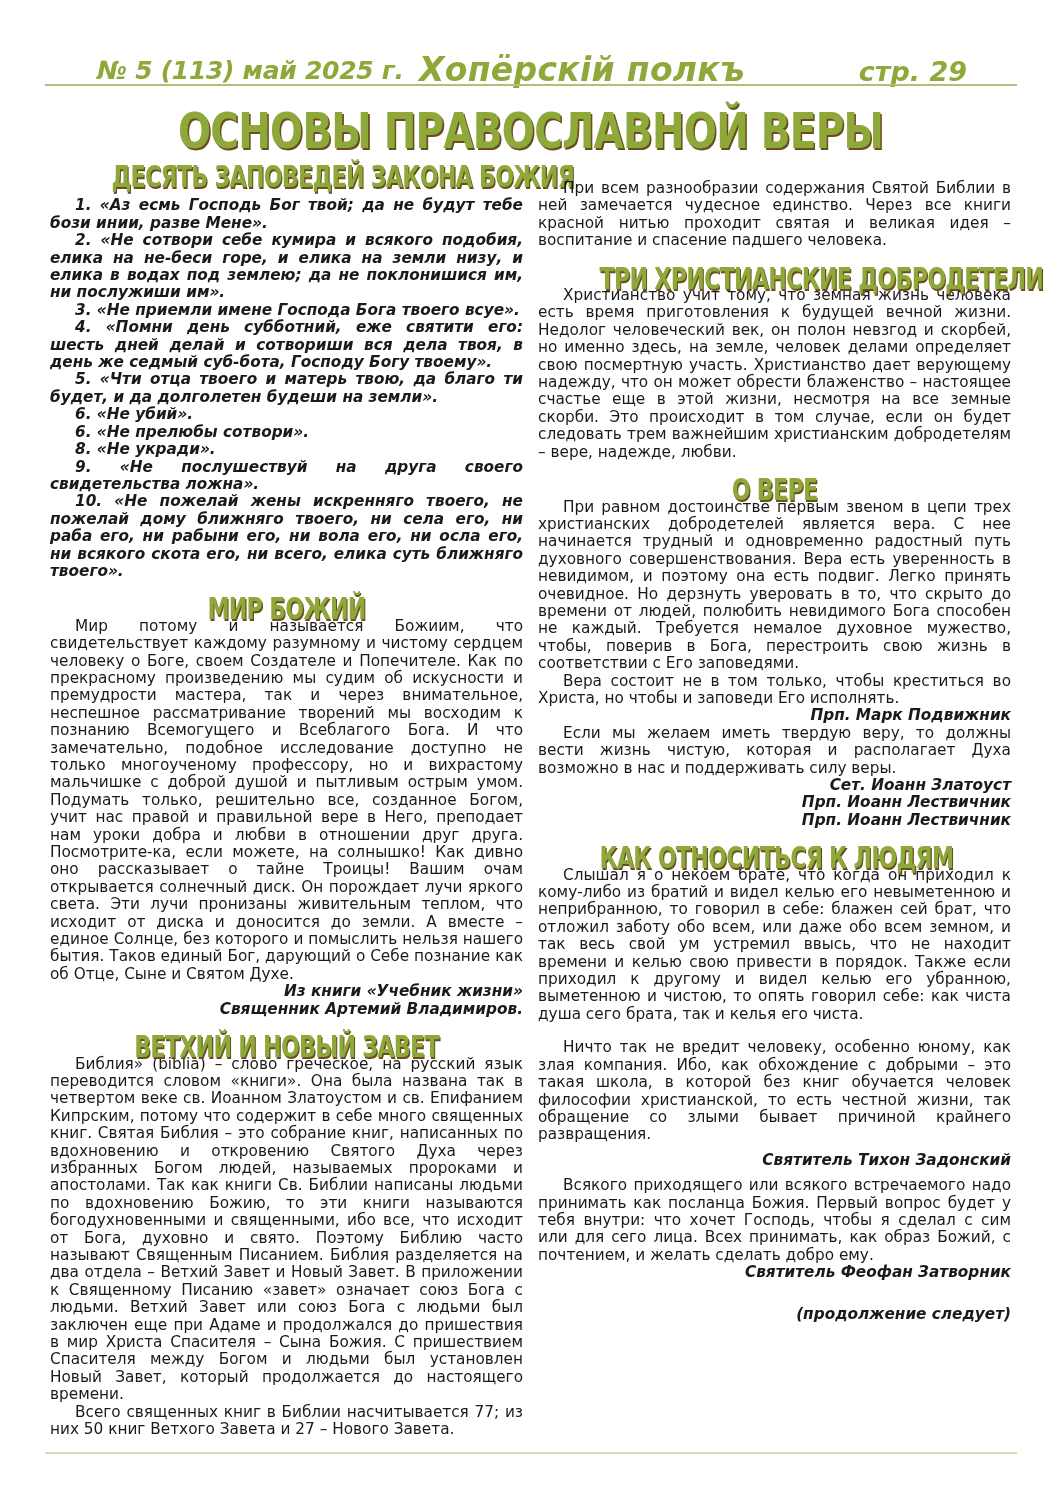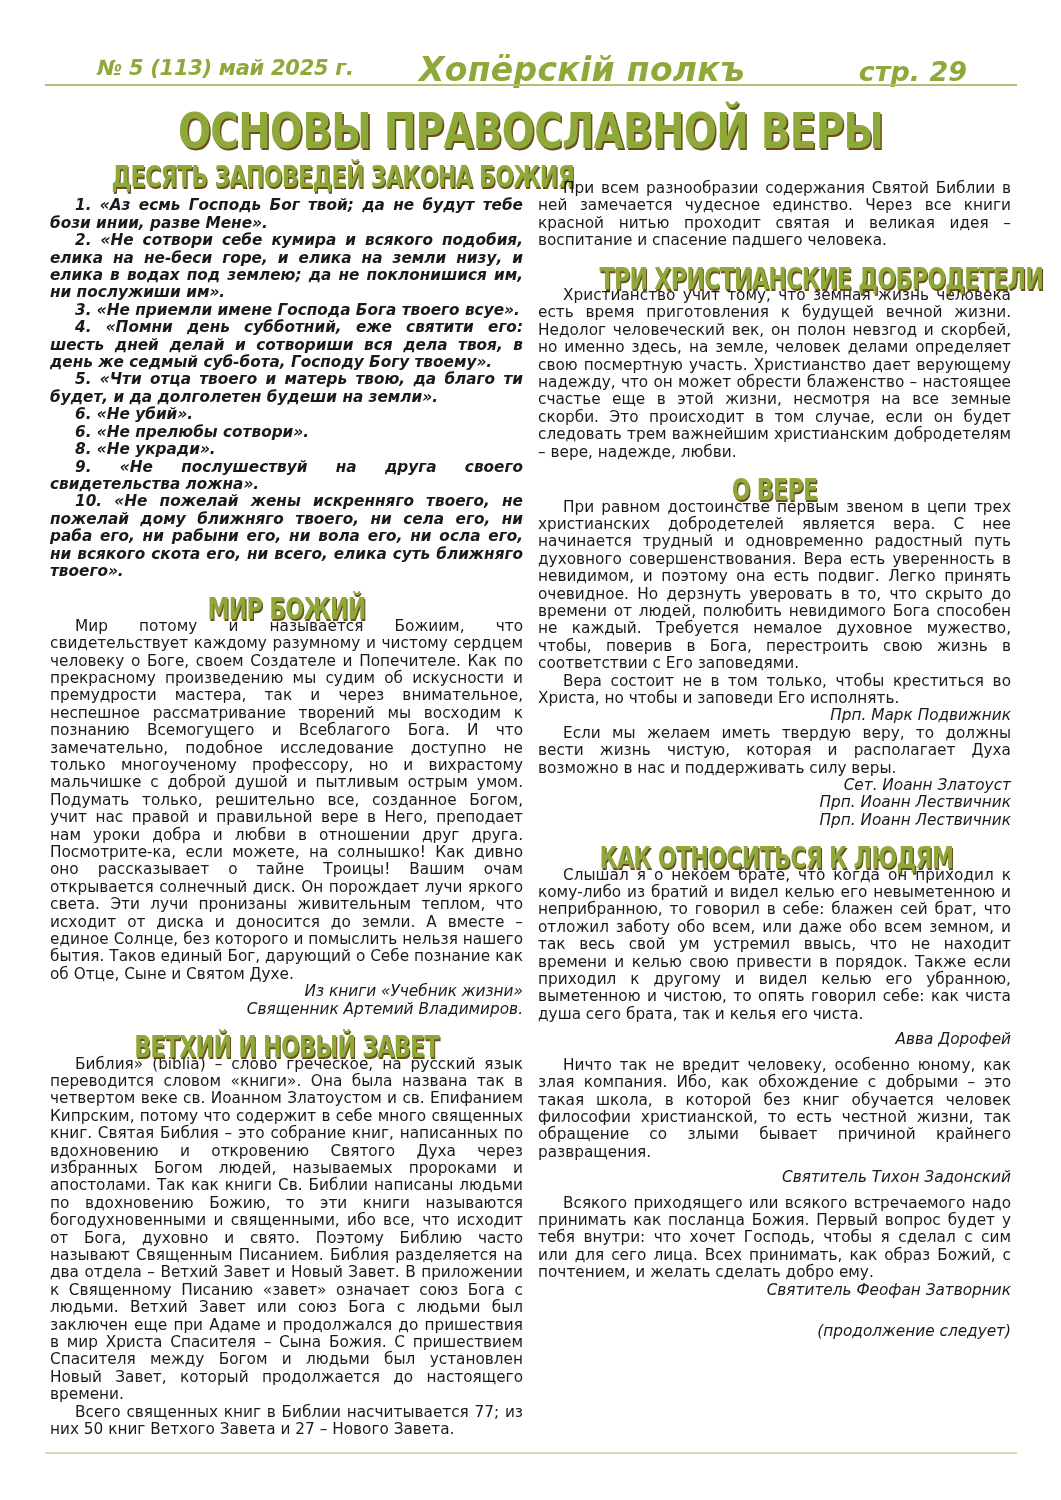--- a/index.html
+++ b/index.html
@@ -3,21 +3,21 @@
 <meta charset="utf-8">
 <style>
   html, body { margin: 0; padding: 0; background: #ffffff; }
   body { width: 1061px; height: 1500px; position: relative; overflow: hidden;
          font-family: "DejaVu Sans", sans-serif; color: #1a1a1a; }
   .header { position: absolute; left: 45px; top: 50px; width: 970px; height: 30px; }
   .header .issue, .header .page, .header .title {
     position: absolute; top: 0; font-style: italic; font-weight: bold; color: #8fa83a;
     font-family: "DejaVu Sans", sans-serif;
   }
-  .header .issue { left: 52px; font-size: 21px; top: 6px; letter-spacing: -0.3px; }
+  .header .issue { left: 52px; font-size: 25px; top: 6px; letter-spacing: -0.3px; }
   .header .title { left: 374px; font-size: 33px; top: 0px; letter-spacing: 0.3px; }
   .header .page { right: 48px; font-size: 27px; top: 6px; }
   .rule-top { position: absolute; left: 45px; top: 84px; width: 972px; height: 2px; background: #b0c07a; }
   .rule-bottom { position: absolute; left: 45px; top: 1452px; width: 972px; height: 2px; background: #d4dab0; }
 
   .main-title {
     position: absolute; left: 0; top: 102px; width: 1061px; text-align: center;
     font-family: "DejaVu Sans", sans-serif; font-weight: bold; font-size: 50px;
     color: #8fa83a; letter-spacing: -1px; transform: scaleX(0.78); transform-origin: center;
     text-shadow: 2px 2px 0 #6b4e1e;
@@ -26,21 +26,21 @@
     text-align: center; font-family: "DejaVu Sans", sans-serif; font-weight: bold;
     color: #8fa83a; font-size: 30px; letter-spacing: -1px;
     text-shadow: 1.5px 1.5px 0 #6b4e1e; margin: 0;
     transform: scaleX(0.74); transform-origin: center; white-space: nowrap;
   }
   .col { position: absolute; width: 473px; font-size: 15.3px; line-height: 17.4px; }
   .col-left { left: 50px; top: 168px; }
   .col-right { left: 538px; top: 180px; }
   .col p { margin: 0; text-align: justify; text-indent: 25px; }
   .cmd p { font-weight: bold; font-style: italic; }
-  .author { text-align: right !important; font-weight: normal; font-style: italic; text-indent: 0 !important; }
+  .author { text-align: right !important; font-weight: bold; font-style: italic; text-indent: 0 !important; }
   .sp-8 { height: 8px; }
   .sp-12 { height: 12px; }
   .sp-20 { height: 20px; }
   .sp-24 { height: 24px; }
 </style>
 </head>
 <body>
 
 <div class="header">
   <span class="issue">№ 5 (113) май 2025 г.</span>
@@ -88,21 +88,20 @@
   <p>Вера состоит не в том только, чтобы креститься во Христа, но чтобы и заповеди Его исполнять.</p>
   <p class="author">Прп. Марк Подвижник</p>
   <p>Если мы желаем иметь твердую веру, то должны вести жизнь чистую, которая и располагает Духа возможно в нас и поддерживать силу веры.</p>
   <p class="author">Сет. Иоанн Златоуст</p>
   <p class="author">Прп. Иоанн Лествичник</p>
   <p class="author">Прп. Иоанн Лествичник</p>
   <div class="sp-20"></div>
   <h2 class="section-title">КАК ОТНОСИТЬСЯ К ЛЮДЯМ</h2>
   <p>Слышал я о некоем брате, что когда он приходил к кому-либо из братий и видел келью его невыметенною и неприбранною, то говорил в себе: блажен сей брат, что отложил заботу обо всем, или даже обо всем земном, и так весь свой ум устремил ввысь, что не находит времени и келью свою привести в порядок. Также если приходил к другому и видел келью его убранною, выметенною и чистою, то опять говорил себе: как чиста душа сего брата, так и келья его чиста.</p>
   <div class="sp-8"></div>
-  <p class="author">Авва Дорофей</p>
   <div class="sp-8"></div>
   <p>Ничто так не вредит человеку, особенно юному, как злая компания. Ибо, как обхождение с добрыми – это такая школа, в которой без книг обучается человек философии христианской, то есть честной жизни, так обращение со злыми бывает причиной крайнего развращения.</p>
   <div class="sp-8"></div>
   <p class="author">Святитель Тихон Задонский</p>
   <div class="sp-8"></div>
   <p>Всякого приходящего или всякого встречаемого надо принимать как посланца Божия. Первый вопрос будет у тебя внутри: что хочет Господь, чтобы я сделал с сим или для сего лица. Всех принимать, как образ Божий, с почтением, и желать сделать добро ему.</p>
   <p class="author">Святитель Феофан Затворник</p>
   <div class="sp-24"></div>
   <p class="author">(продолжение следует)</p>
 </div>

